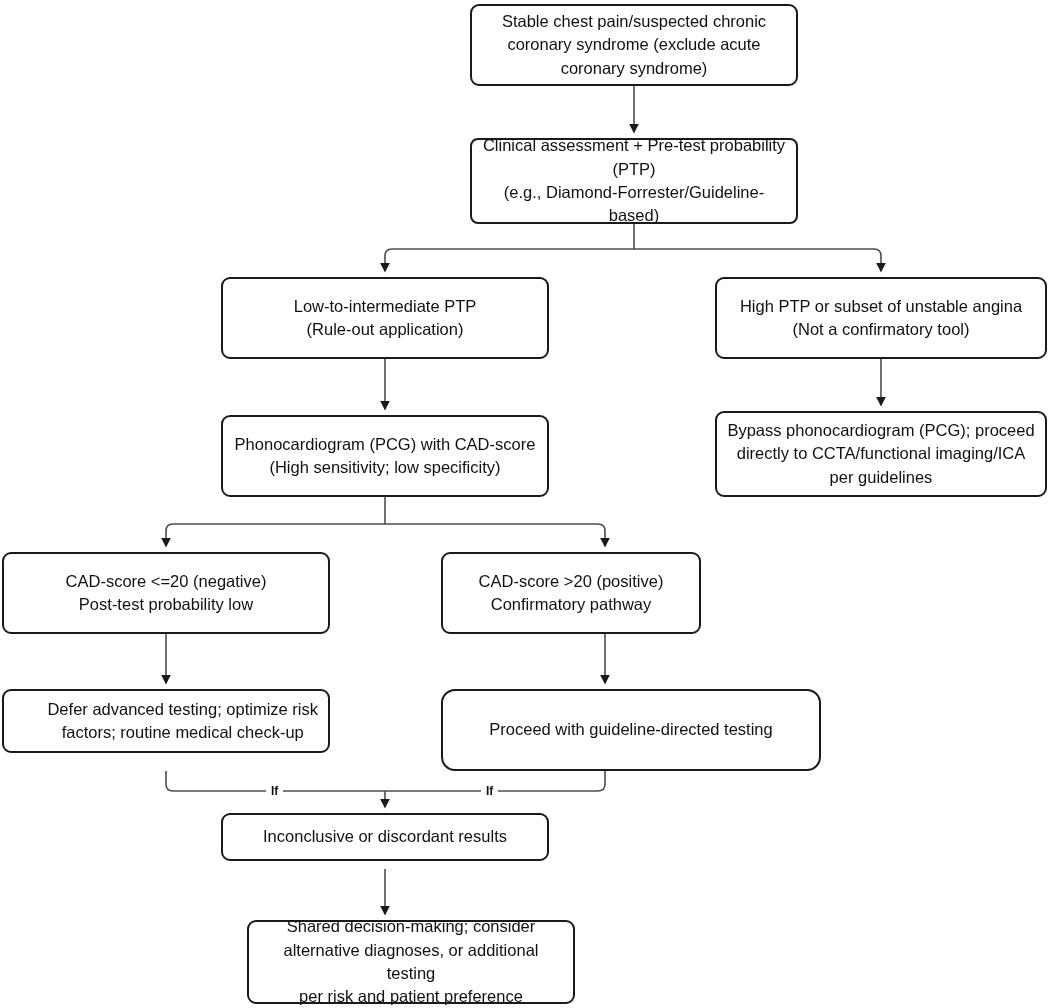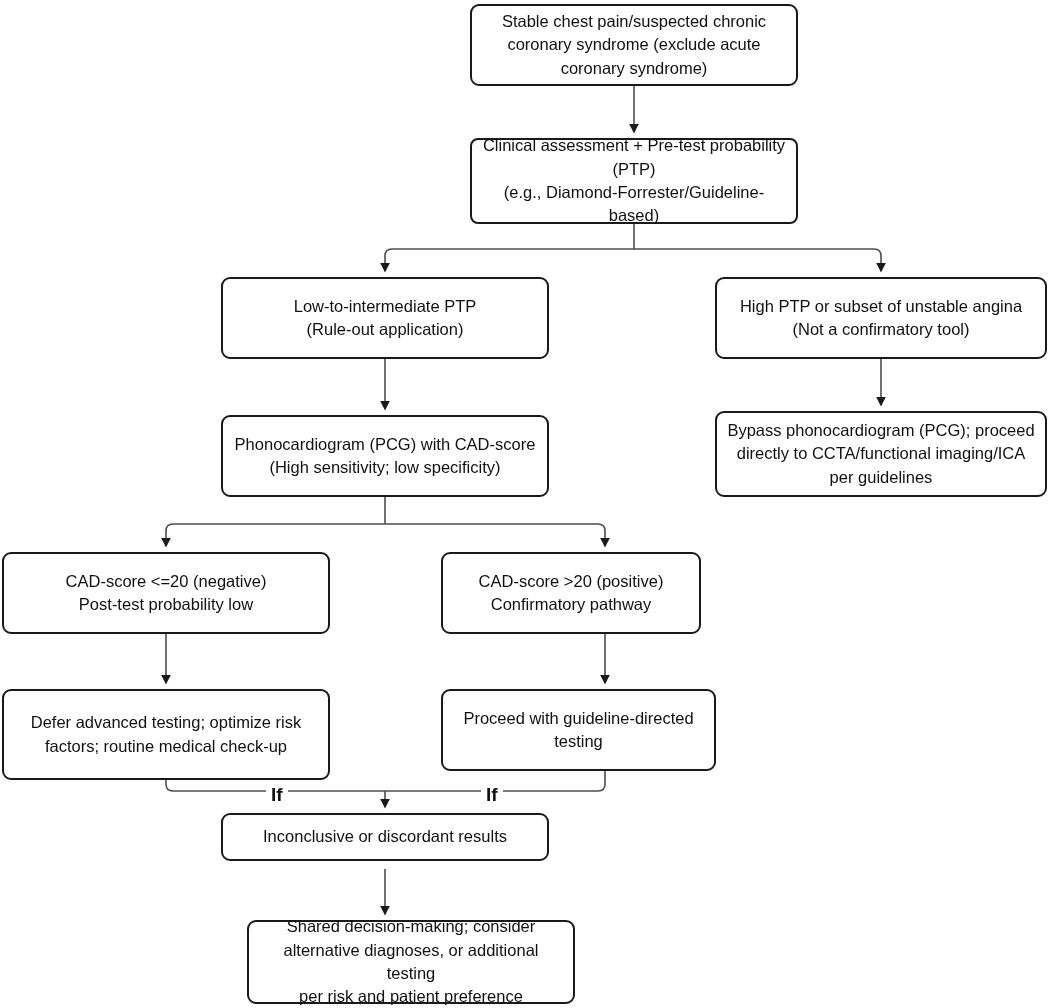--- a/index.html
+++ b/index.html
@@ -44,21 +44,21 @@
     top: 0;
     width: 1049px;
     height: 1008px;
     z-index: 1;
   }
   .edge-label {
     position: absolute;
     z-index: 3;
     background: #ffffff;
     color: #111111;
-    font-size: 19px;
+    font-size: 12px;
     font-weight: bold;
     padding: 0 5px;
     line-height: 1;
   }
 </style>
 </head>
 <body>
 
 <div id="canvas">
 
@@ -132,26 +132,26 @@
   <div class="node" style="left:2px; top:552px; width:328px; height:82px;">
     <span class="txt">CAD-score &lt;=20 (negative)
 Post-test probability low</span>
   </div>
 
   <div class="node" style="left:441px; top:552px; width:260px; height:82px;">
     <span class="txt">CAD-score &gt;20 (positive)
 Confirmatory pathway</span>
   </div>
 
-  <div class="node" style="left:2px; top:689px; width:328px; height:91px;">
+  <div class="node" style="left:2px; top:689px; width:328px; height:64px;justify-content:flex-end;">
     <span class="txt">Defer advanced testing; optimize risk
 factors; routine medical check-up</span>
   </div>
 
-  <div class="node" style="left:441px; top:689px; width:275px; height:82px;">
+  <div class="node" style="left:441px; top:689px; width:380px; height:82px;border-radius:14px;">
     <span class="txt">Proceed with guideline-directed testing</span>
   </div>
 
   <div class="node" style="left:221px; top:813px; width:328px; height:48px;">
     <span class="txt">Inconclusive or discordant results</span>
   </div>
 
   <div class="node" style="left:221px; top:920px; width:328px; height:84px;margin-left:26px;">
     <span class="txt">Shared decision-making; consider
 alternative diagnoses, or additional testing

